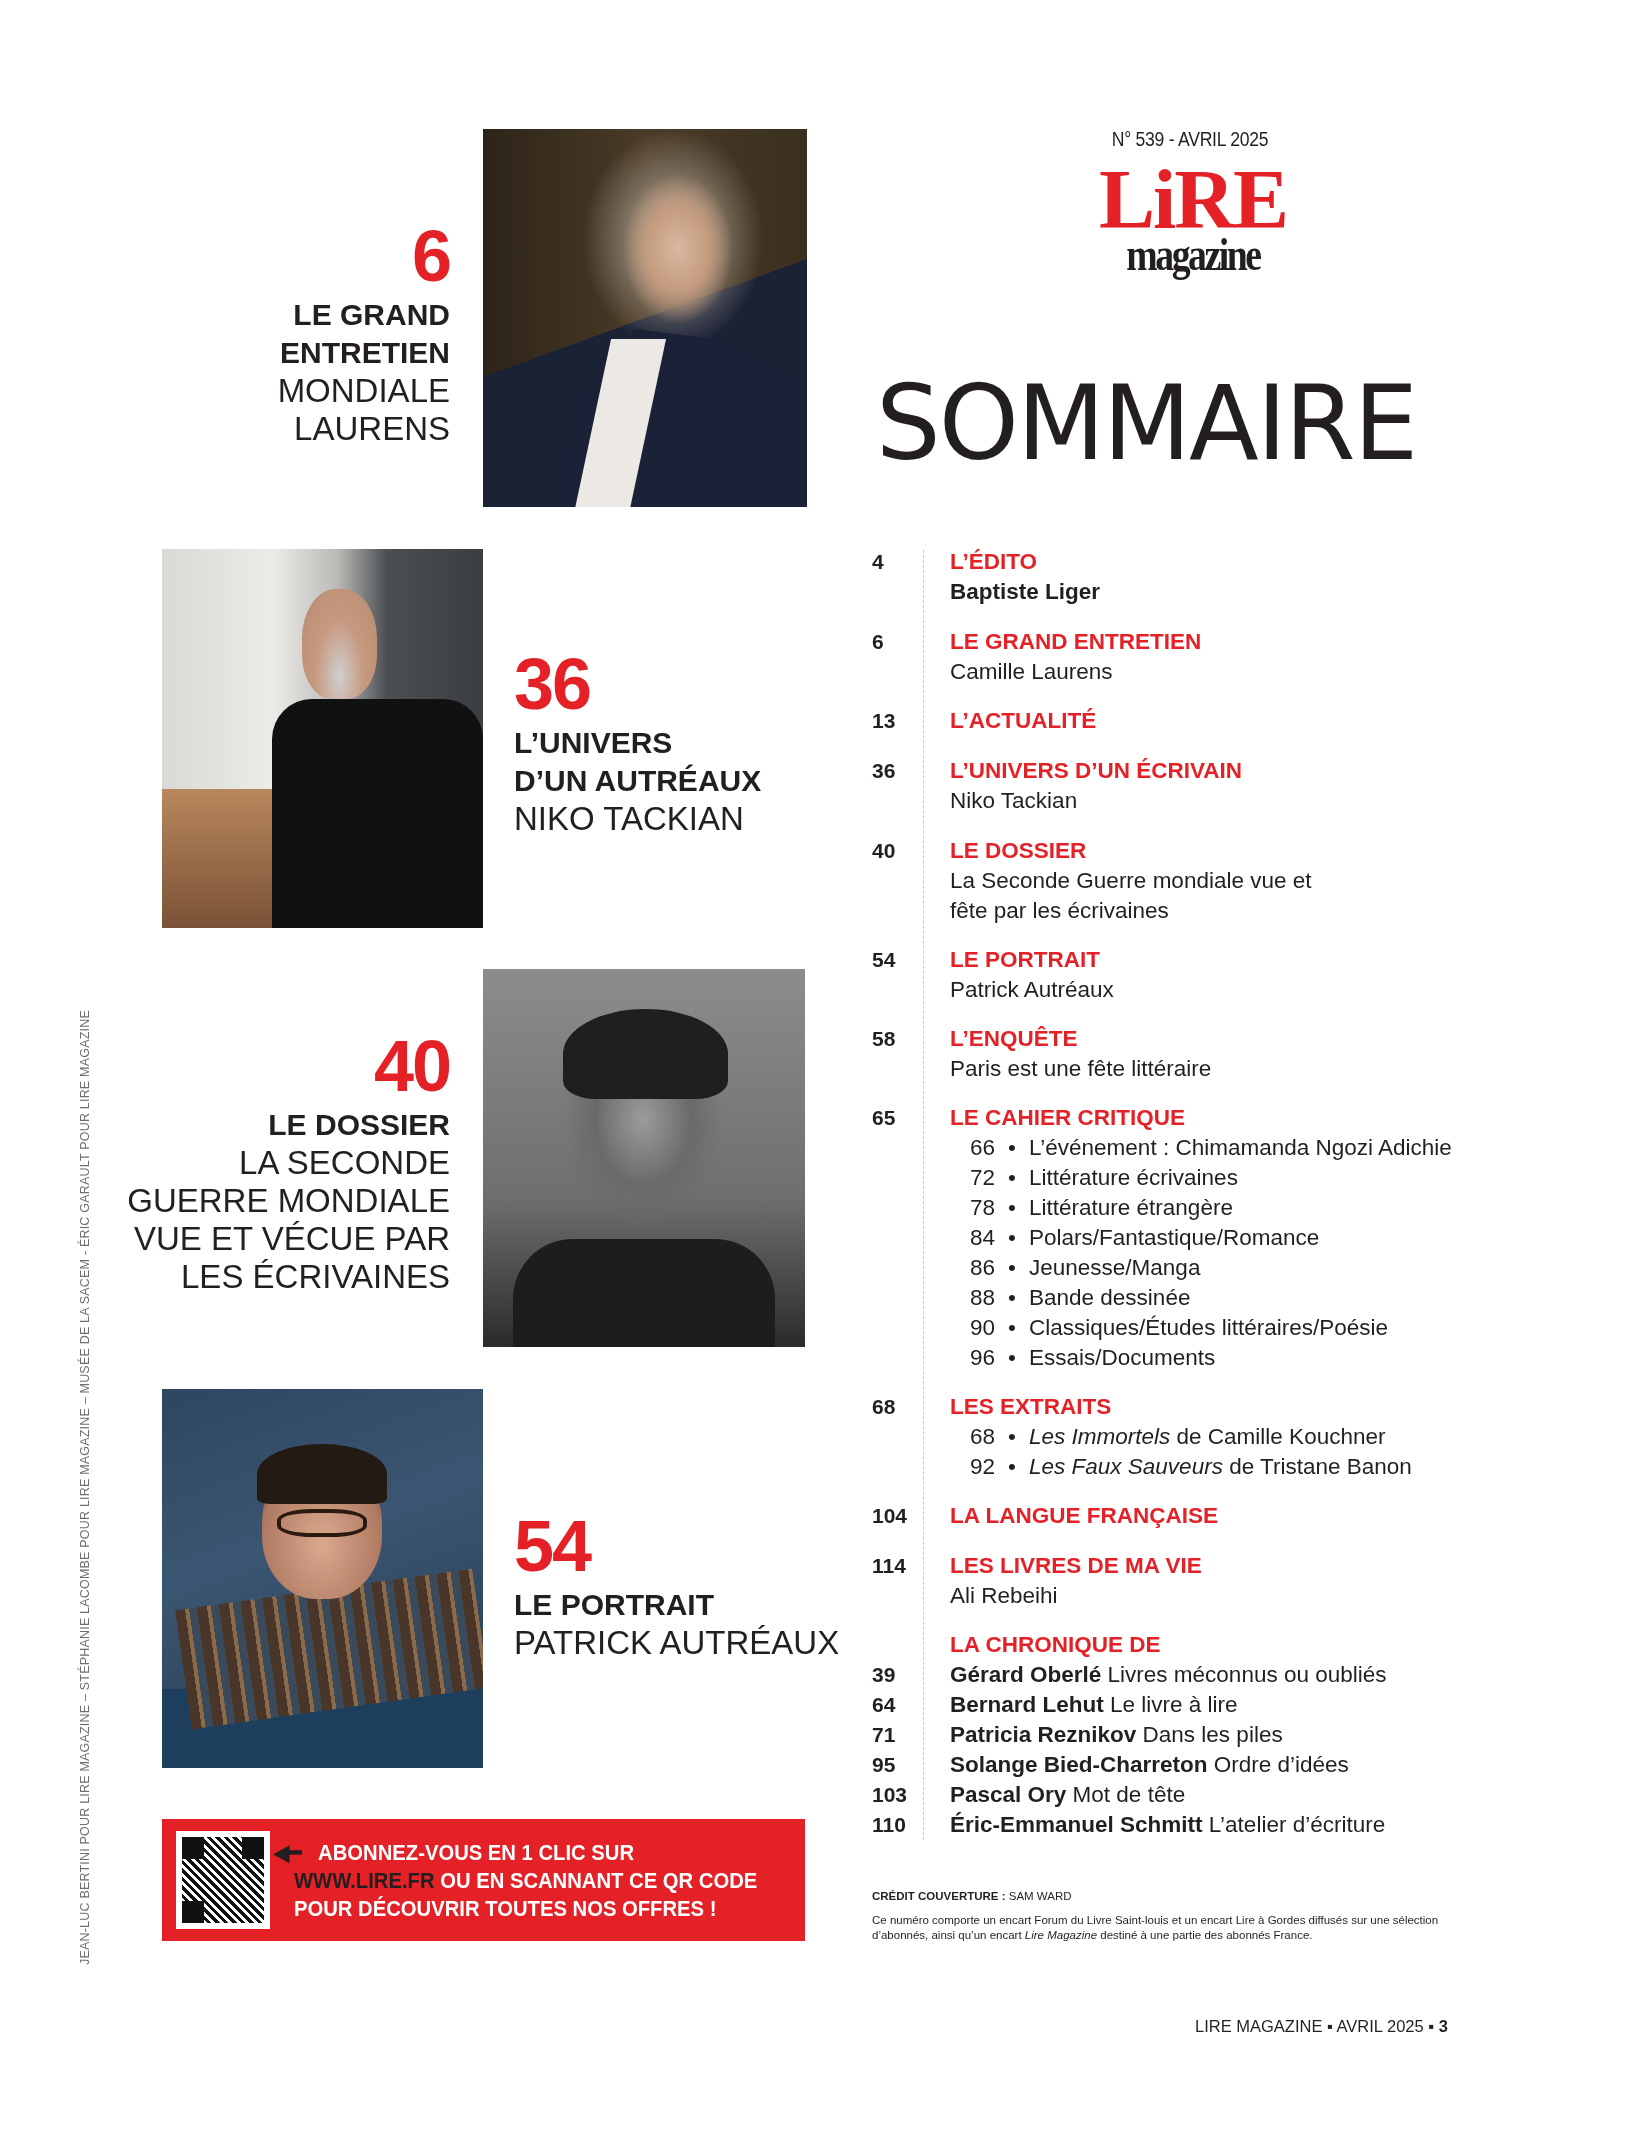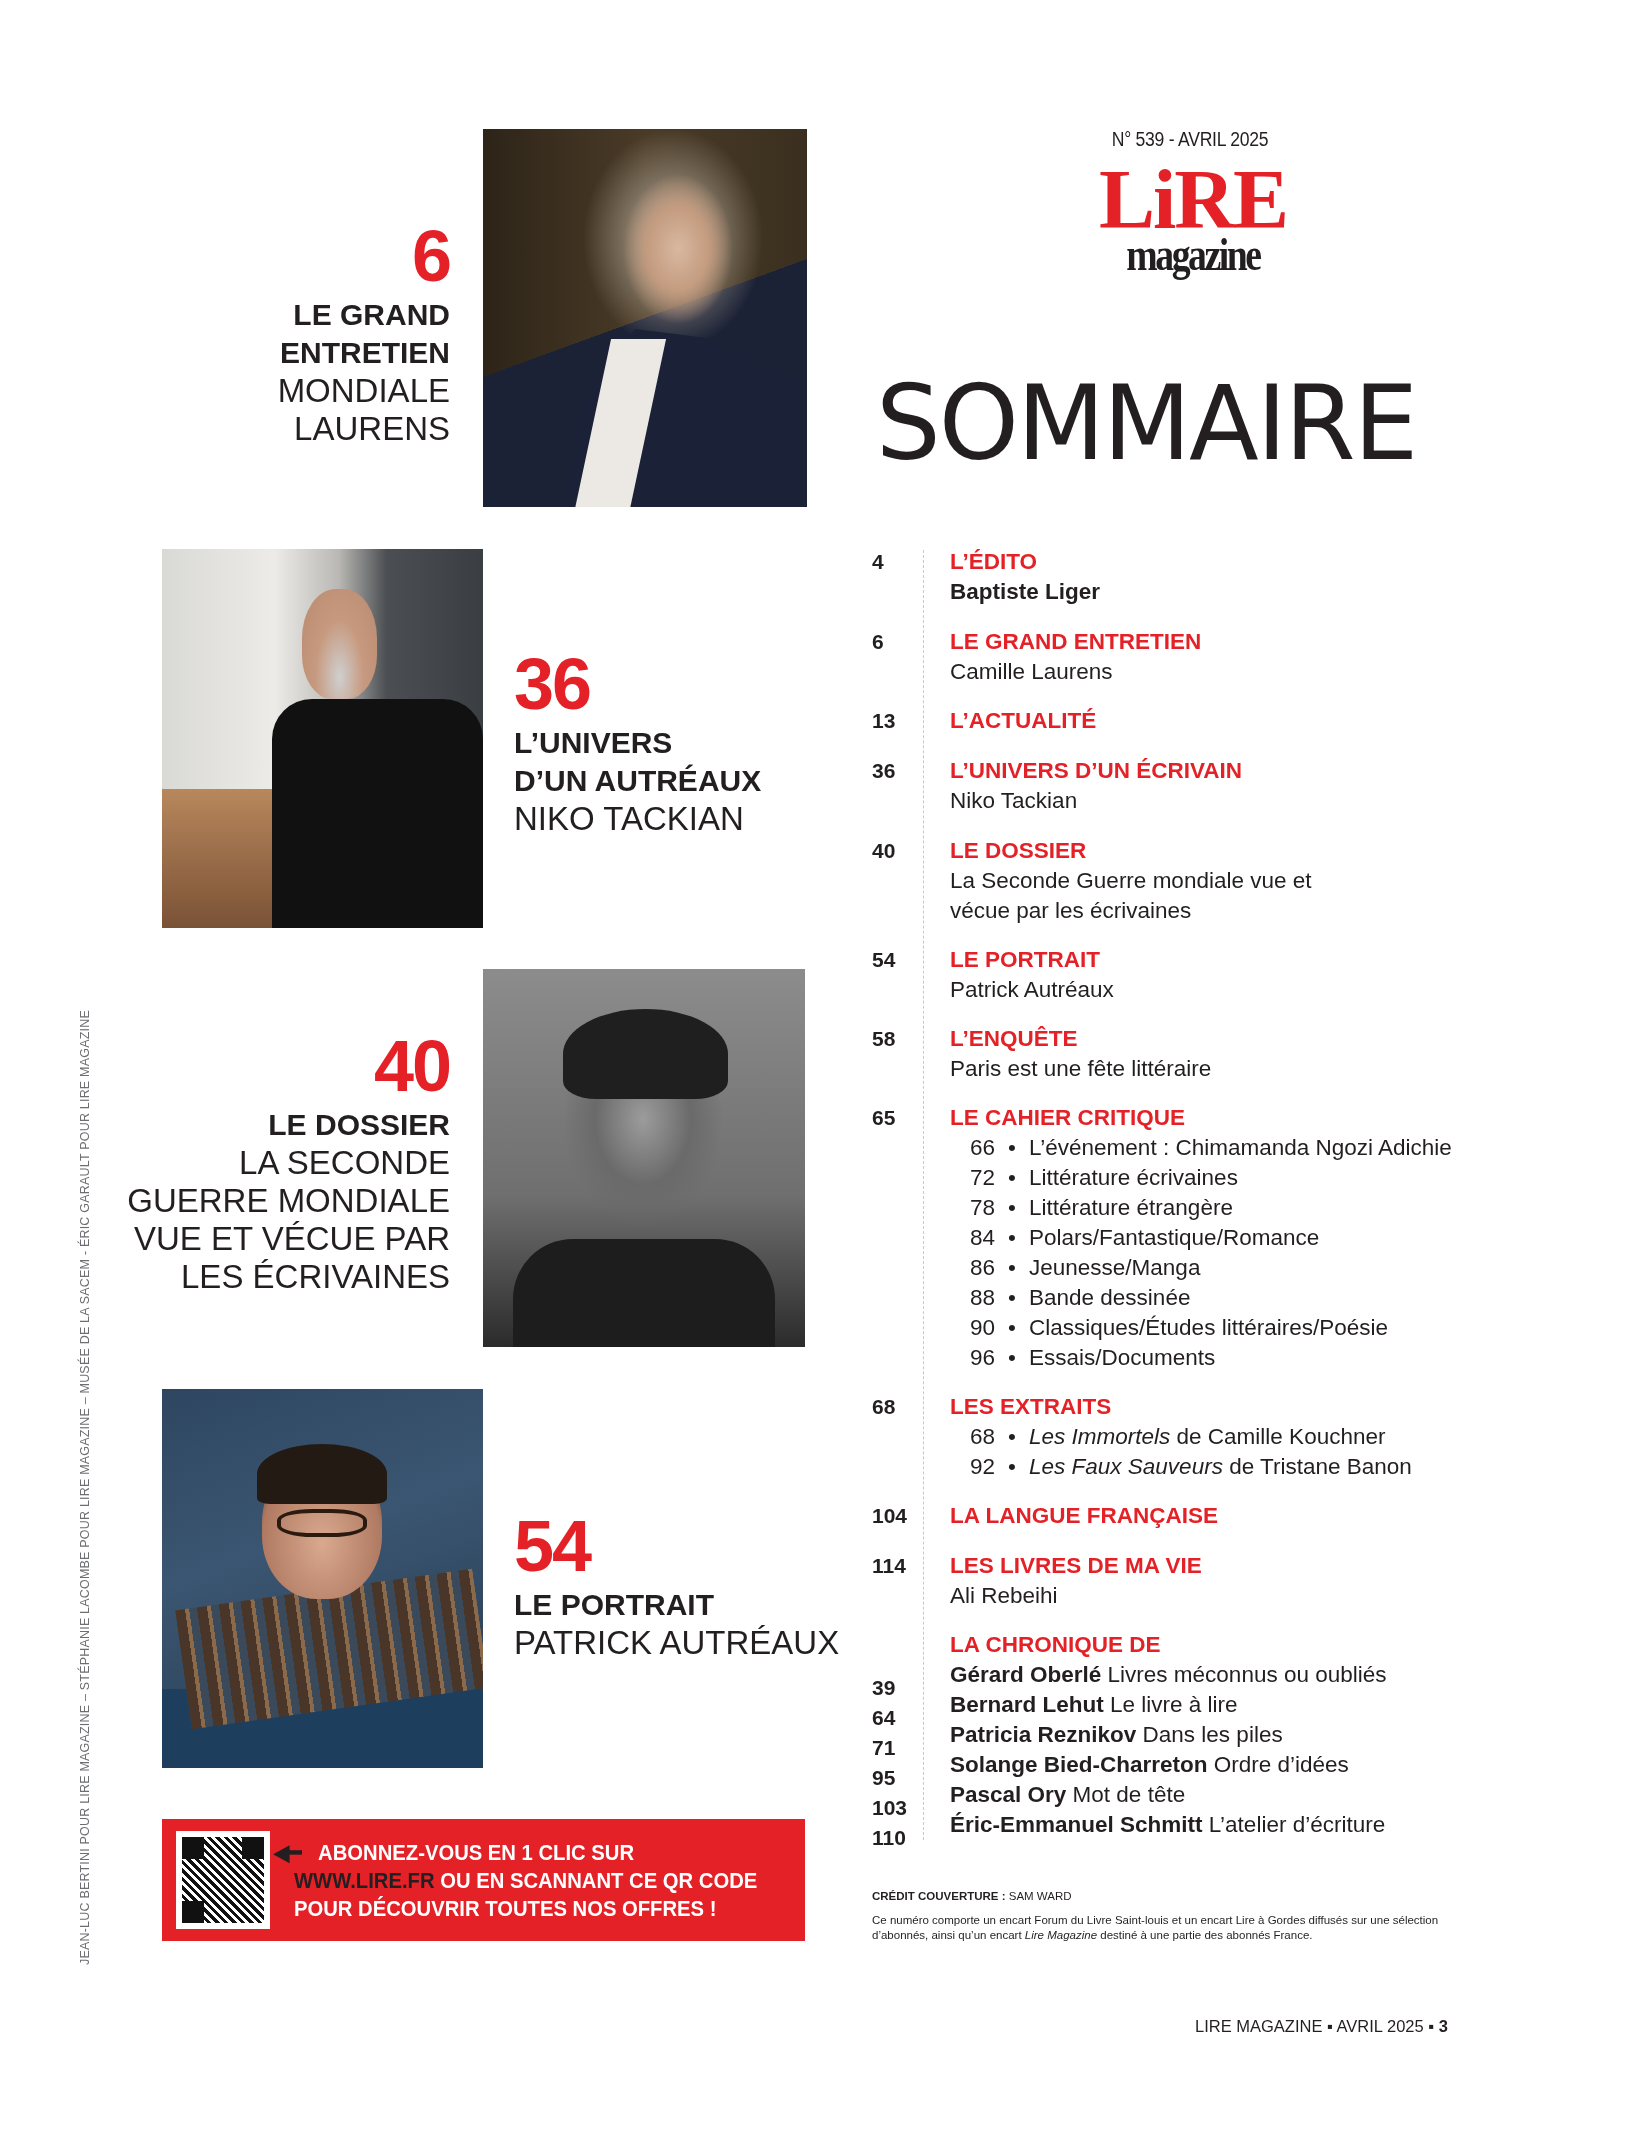--- a/index.html
+++ b/index.html
@@ -50,21 +50,21 @@
   .toc-line { left:923px; top:550px; width:0; height:1290px; border-left:1px dashed #c8c8c8; }
   .toc-entry { position:absolute; left:872px; width:640px; }
   .toc-page { position:absolute; left:0; top:0; font-weight:700; font-size:21px; line-height:30px; color:#231f20; }
   .toc-body { position:absolute; left:78px; top:0; width:560px; }
   .toc-title { font-weight:700; font-size:22.5px; line-height:30px; color:#e42127; }
   .toc-sub { font-size:22.5px; line-height:30px; color:#231f20; }
   .toc-sub.bold { font-weight:700; }
   .sub-row { display:flex; font-size:22.5px; line-height:30px; color:#231f20;margin-left:20px; }
   .sub-row .dot { width:34px; text-align:center; }
   .chron-row { position:absolute; left:0; width:640px; font-size:22.5px; line-height:30px; }
-  .chron-row .p { position:absolute; left:0; font-weight:700; font-size:21px;margin-top:13px; }
+  .chron-row .p { position:absolute; left:0; font-weight:700; font-size:21px; }
   .chron-row .t { position:absolute; left:78px; white-space:nowrap; }
   .chron-row .n { font-weight:700; }
 
   
   .credit { left:872px; top:1890px; font-size:11.5px; color:#231f20; }
   .credit b { font-weight:700; }
   .note { left:872px; top:1913px; width:600px; font-size:11.5px; line-height:15px; color:#231f20; }
 
   
   .banner { left:162px; top:1819px; width:643px; height:122px; background:#e42127; }
@@ -182,21 +182,21 @@
   <div class="toc-body">
     <div class="toc-title">L’UNIVERS D’UN ÉCRIVAIN</div>
     <div class="toc-sub">Niko Tackian</div>
   </div>
 </div>
 <div class="toc-entry" style="top:836px;">
   <div class="toc-page">40</div>
   <div class="toc-body">
     <div class="toc-title">LE DOSSIER</div>
     <div class="toc-sub">La Seconde Guerre mondiale vue et</div>
-    <div class="toc-sub">vécue par les écrivaines</div>
+    <div class="toc-sub">fête par les écrivaines</div>
   </div>
 </div>
 <div class="toc-entry" style="top:945px;">
   <div class="toc-page">54</div>
   <div class="toc-body">
     <div class="toc-title">LE PORTRAIT</div>
     <div class="toc-sub">Patrick Autréaux</div>
   </div>
 </div>
 <div class="toc-entry" style="top:1024px;">

